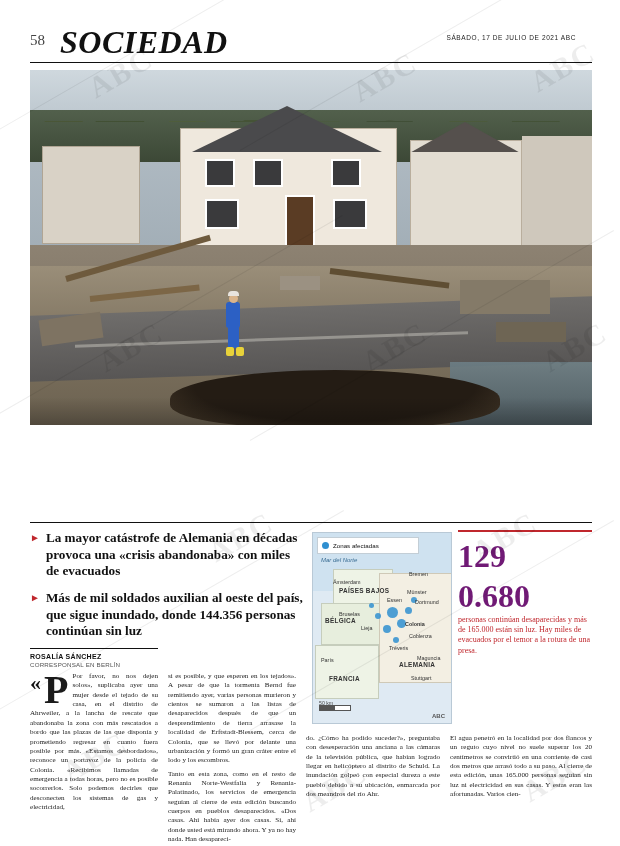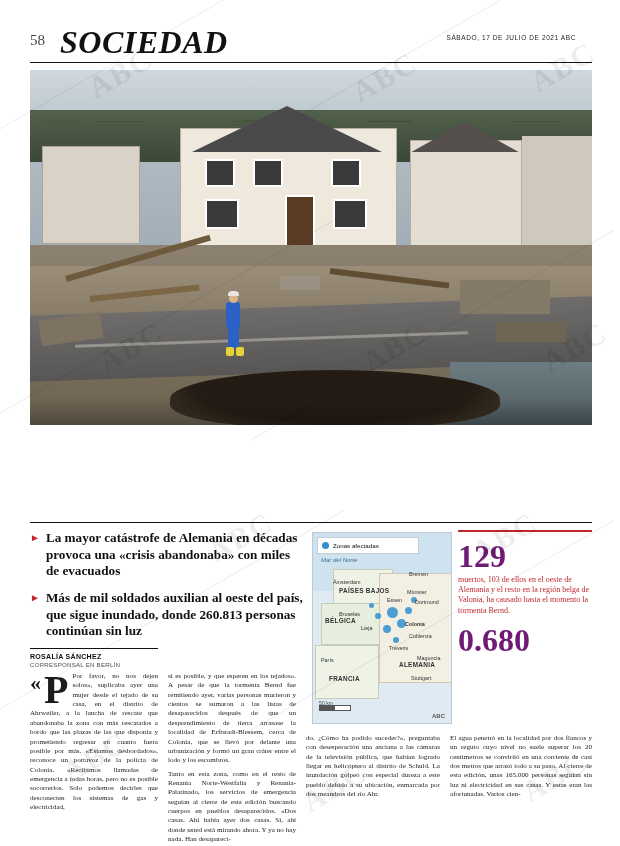--- a/index.html
+++ b/index.html
@@ -314,21 +314,21 @@
 
   <div class="rule-under-head"></div>
 
   <div class="bullets">
     <div class="bullet">
       <span class="tri">►</span>
       <span>La mayor catástrofe de Alemania en décadas provoca una «crisis abandonaba» con miles de evacuados</span>
     </div>
     <div class="bullet">
       <span class="tri">►</span>
-      <span>Más de mil soldados auxilian al oeste del país, que sigue inundado, donde 260.813 personas continúan sin luz</span>
+      <span>Más de mil soldados auxilian al oeste del país, que sigue inundado, donde 144.356 personas continúan sin luz</span>
     </div>
   </div>
 
   <div class="mapbox">
     <div class="sea"></div>
     <div class="sea-label">Mar del Norte</div>
     <div class="land-nl"></div>
     <div class="land-be"></div>
     <div class="land-de"></div>
     <div class="land-fr"></div>
@@ -366,22 +366,22 @@
       <span>Zonas afectadas</span>
     </div>
     <div class="scale-txt">50 km</div>
     <div class="scalebar"></div>
     <div class="map-src">ABC</div>
   </div>
 
   <div class="balance-rule"></div>
   <div class="balance">
     <div class="bignum">129</div>
-    <div class="balance-txt">muertos, 103 de ellos en el oeste de Alemania y el resto en la región belga de Valonia, ha causado hasta el momento la tormenta Bernd.</div>
     <div class="bignum">0.680</div>
+    <div class="balance-txt">personas continúan desaparecidas y más de 165.000 están sin luz. Hay miles de evacuados por el temor a la rotura de una presa.</div>
   </div>
 
   <div class="byline-rule"></div>
   <div class="byline">
     <div class="byline-name">ROSALÍA SÁNCHEZ</div>
     <div class="byline-role">CORRESPONSAL EN BERLÍN</div>
   </div>
 
   <div class="col c1">
     <p><span class="quote-open">«</span><span class="dropcap">P</span><span>Por favor, no nos dejen solos», suplicaba ayer una mujer desde el tejado de su casa, en el distrito de Ahrweiler, a la lancha de rescate que abandonaba la zona con más rescatados a bordo que las plazas de las que disponía y prometiendo regresar en cuanto fuera posible por más. «Estamos desbordados», reconoce un portavoz de la policía de Colonia. «Recibimos llamadas de emergencia a todas horas, pero no es posible socorrerlos. Solo podemos decirles que desconecten los sistemas de gas y electricidad,</span></p>

